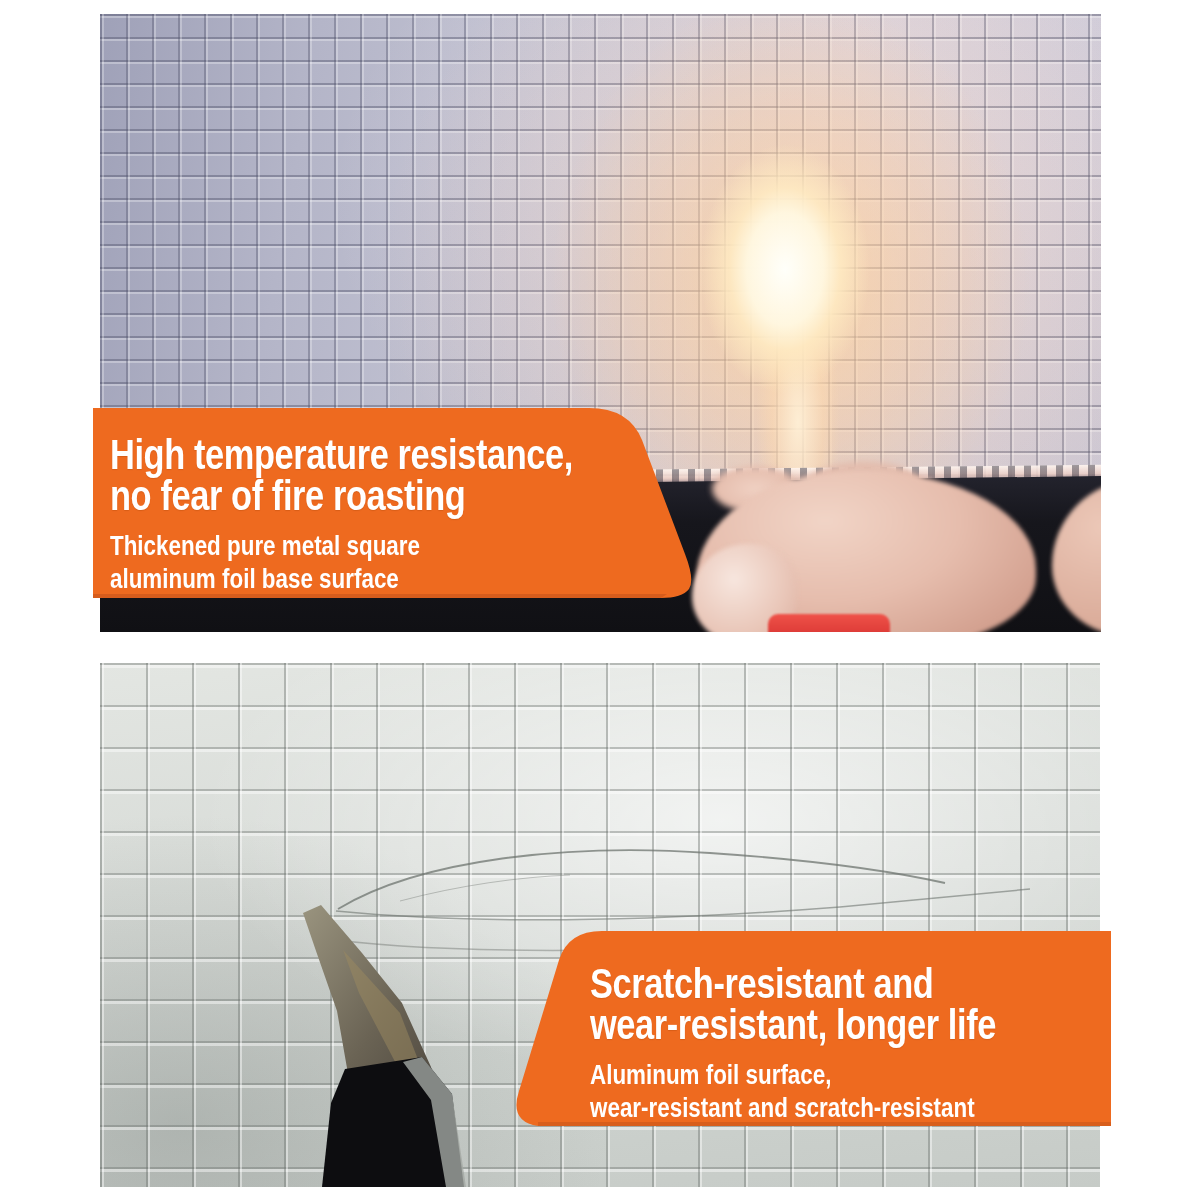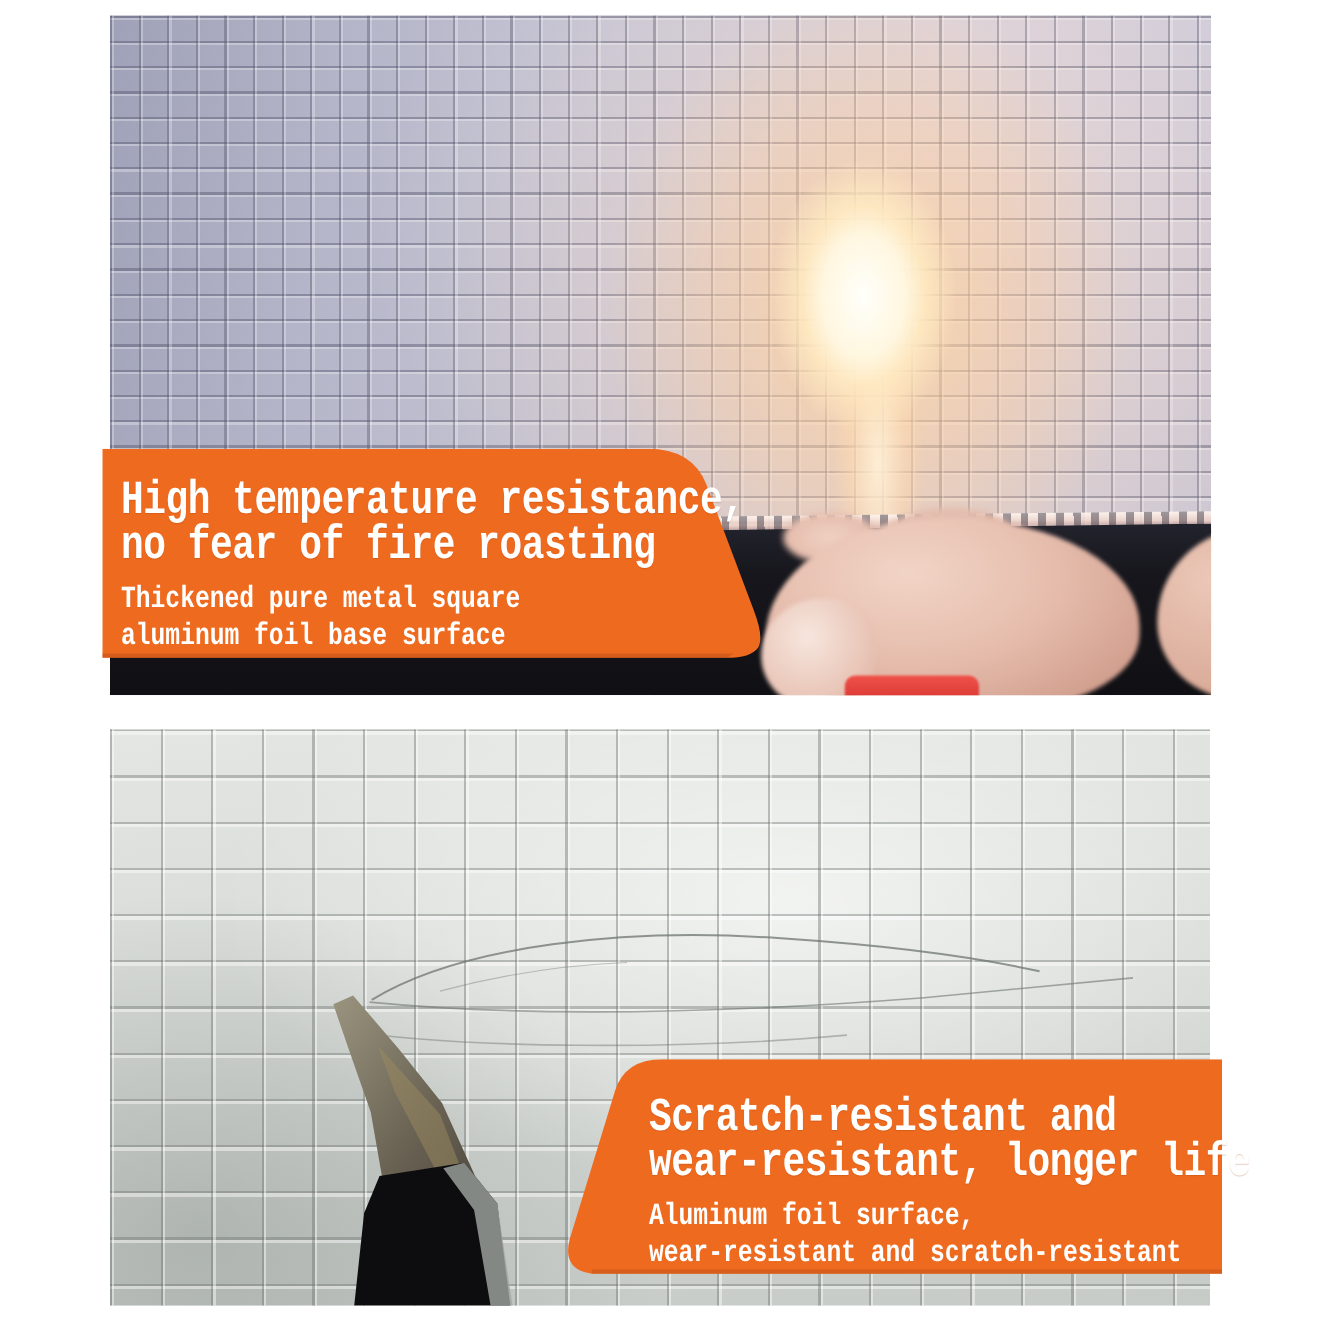--- a/index.html
+++ b/index.html
@@ -1,17 +1,17 @@
 <!DOCTYPE html>
 <html><head>
 <meta charset="utf-8">
 <style>
   html,body{margin:0;padding:0;background:#ffffff;}
   .stage{position:relative;width:1200px;height:1200px;background:#ffffff;overflow:hidden;
-         font-family:Liberation Mono, monospace;}
+         font-family:Liberation Sans, sans-serif;}
   .photo{position:absolute;overflow:hidden;}
 
   
   #top-photo{left:100px;top:14px;width:1001px;height:618px;}
   .foil-top{position:absolute;inset:0;
     background:
       repeating-linear-gradient(90deg, rgba(84,86,110,.40) 0 2px, rgba(255,255,255,.28) 2px 4px, rgba(255,255,255,0) 4px 26px),
       repeating-linear-gradient(180deg, rgba(84,86,110,.45) 0 2px, rgba(255,255,255,.30) 2px 4px, rgba(255,255,255,0) 4px 23px),
       radial-gradient(ellipse 700px 500px at 72% 30%, rgba(240,228,233,.55), rgba(240,228,233,0) 70%),
       linear-gradient(100deg,#9fa1b8 0%,#b4b5c8 20%,#c6c6d5 45%,#d5d0dc 68%,#c9c7d6 100%);}
@@ -41,21 +41,21 @@
     background:radial-gradient(ellipse at 40% 35%, #f7e6de, #e9c6b8 60%, #d9ab9b);filter:blur(2px);}
   .lighter-red{position:absolute;left:668px;top:600px;width:122px;height:30px;border-radius:10px;
     background:linear-gradient(180deg,#ef5249,#d42f2e);filter:blur(1px);}
   .hand-right{position:absolute;left:952px;top:466px;width:170px;height:156px;
     border-radius:50% 0 0 45% / 55% 0 0 45%;
     background:radial-gradient(ellipse at 30% 30%, #ecc8b8, #dcae9c 60%, #cb9a87);filter:blur(2px);}
 
   
   .banner{position:absolute;}
   #banner-top{left:93px;top:408px;width:610px;height:196px;}
-  #banner-bottom{left:505px;top:963px;width:606px;height:198px;}
+  #banner-bottom{left:505px;top:931px;width:606px;height:198px;}
   .banner svg{position:absolute;inset:0;}
   .banner-text{position:absolute;transform:scale(.8,1);transform-origin:0 0;color:#ffffff;white-space:nowrap;}
   #banner-top .banner-text{left:17px;top:26px;}
   #banner-bottom .banner-text{left:85px;top:32px;}
   .headline{font-weight:700;font-size:43px;line-height:41px;letter-spacing:-.5px;
     text-shadow:0 1px 1px rgba(150,60,0,.25);}
   .subtitle{margin-top:13px;font-weight:700;font-size:28px;line-height:33px;letter-spacing:0;}
 
   
   #bottom-photo{left:100px;top:663px;width:1000px;height:524px;}

